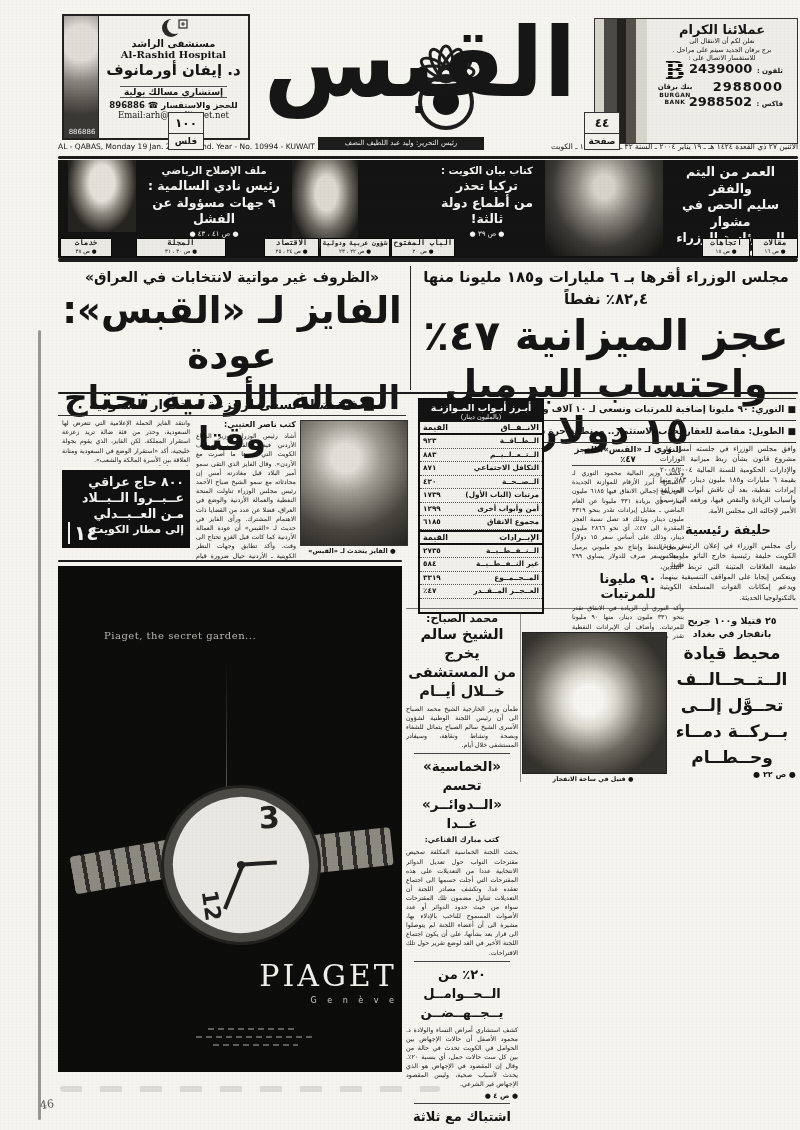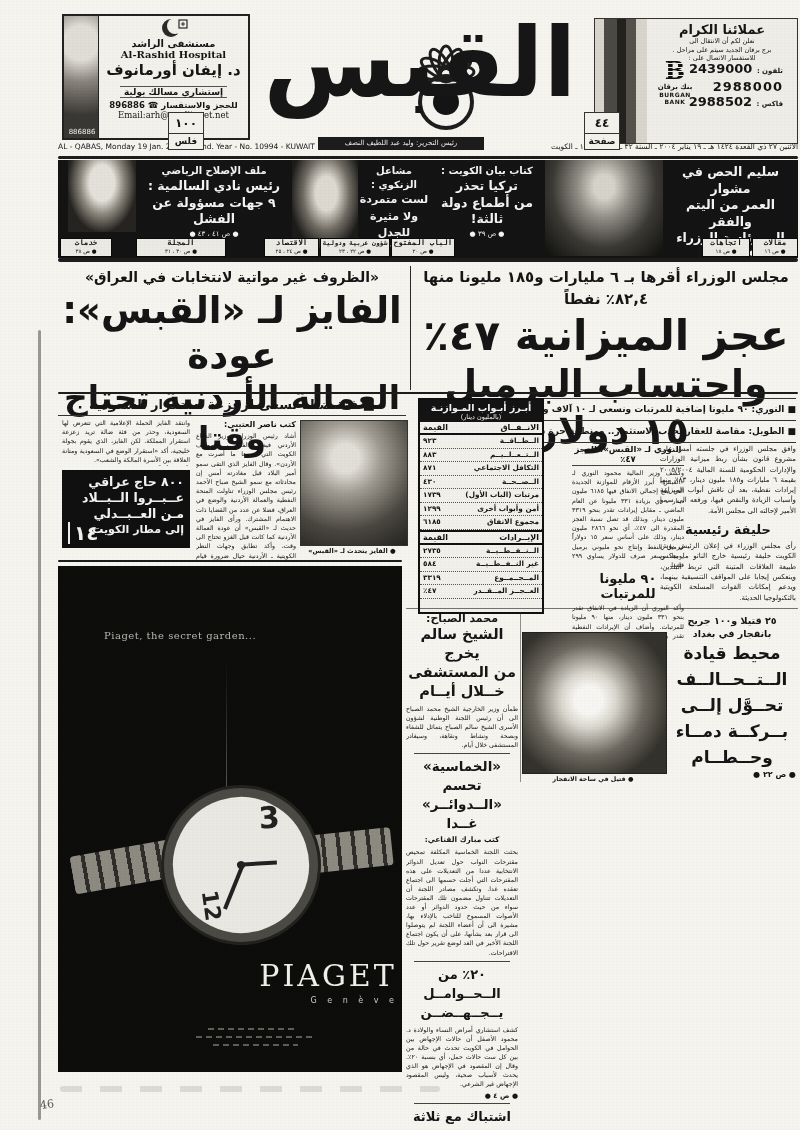--- a/index.html
+++ b/index.html
@@ -221,38 +221,32 @@
 
   <div class="abs dateline">
     <span class="date-en">AL - QABAS, Monday 19 Jan. 2004 - 32nd. Year - No. 10994 - KUWAIT</span>
     <span class="date-ar">الاثنين ٢٧ ذي القعدة ١٤٢٤ هـ ـ ١٩ يناير ٢٠٠٤ ـ السنة ٣٢ ـ العدد ١٠٩٩٤ ـ الكويت</span>
   </div>
   <div class="abs rule" style="left:58px;top:156px;width:740px;height:3px;"></div>
 
   <div class="abs band">
     <div class="tz-photo ph-hoss" style="left:487px;width:118px;height:96px;"></div>
     <div class="teaser" style="left:607px;width:131px;">
+      <div class="tz-line">العمر من اليتم والفقر</div>
       <div class="tz-line">سليم الحص في مشوار</div>
-      <div class="tz-line">العمر من اليتم والفقر</div>
       <div class="tz-line">إلى رئاسة الوزراء</div>
       <div class="tz-page">● ص ٣٢ ، ٣٣ ●</div>
     </div>
     <div class="teaser" style="left:374px;width:110px;">
       <div class="tz-kicker">كتاب بيان الكويت :</div>
       <div class="tz-line">تركيا تحذر</div>
       <div class="tz-line">من أطماع دولة ثالثة!</div>
       <div class="tz-page">● ص ٣٩ ●</div>
     </div>
     <div class="tz-photo ph-woman" style="left:234px;width:66px;height:88px;"></div>
-    <div class="teaser" style="left:300px;width:72px;">
-      <div class="tz-kicker">مشاعل الزنكوي :</div>
-      <div class="tz-line" style="font-size:11px;">لست متمردة</div>
-      <div class="tz-line" style="font-size:11px;">ولا مثيرة للجدل</div>
-      <div class="tz-page">● ص ٣٦ ●</div>
-    </div>
     <div class="tz-photo ph-ghutra" style="left:10px;width:68px;height:72px;"></div>
     <div class="teaser" style="left:80px;width:152px;">
       <div class="tz-kicker">ملف الإصلاح الرياضي</div>
       <div class="tz-line">رئيس نادي السالمية :</div>
       <div class="tz-line">٩ جهات مسؤولة عن الفشل</div>
       <div class="tz-page">● ص ٤١ ، ٤٣ ●</div>
     </div>
 
     <div class="secbox" style="left:694px;width:44px;">
       <div class="sec-lbl">مقالات</div>

